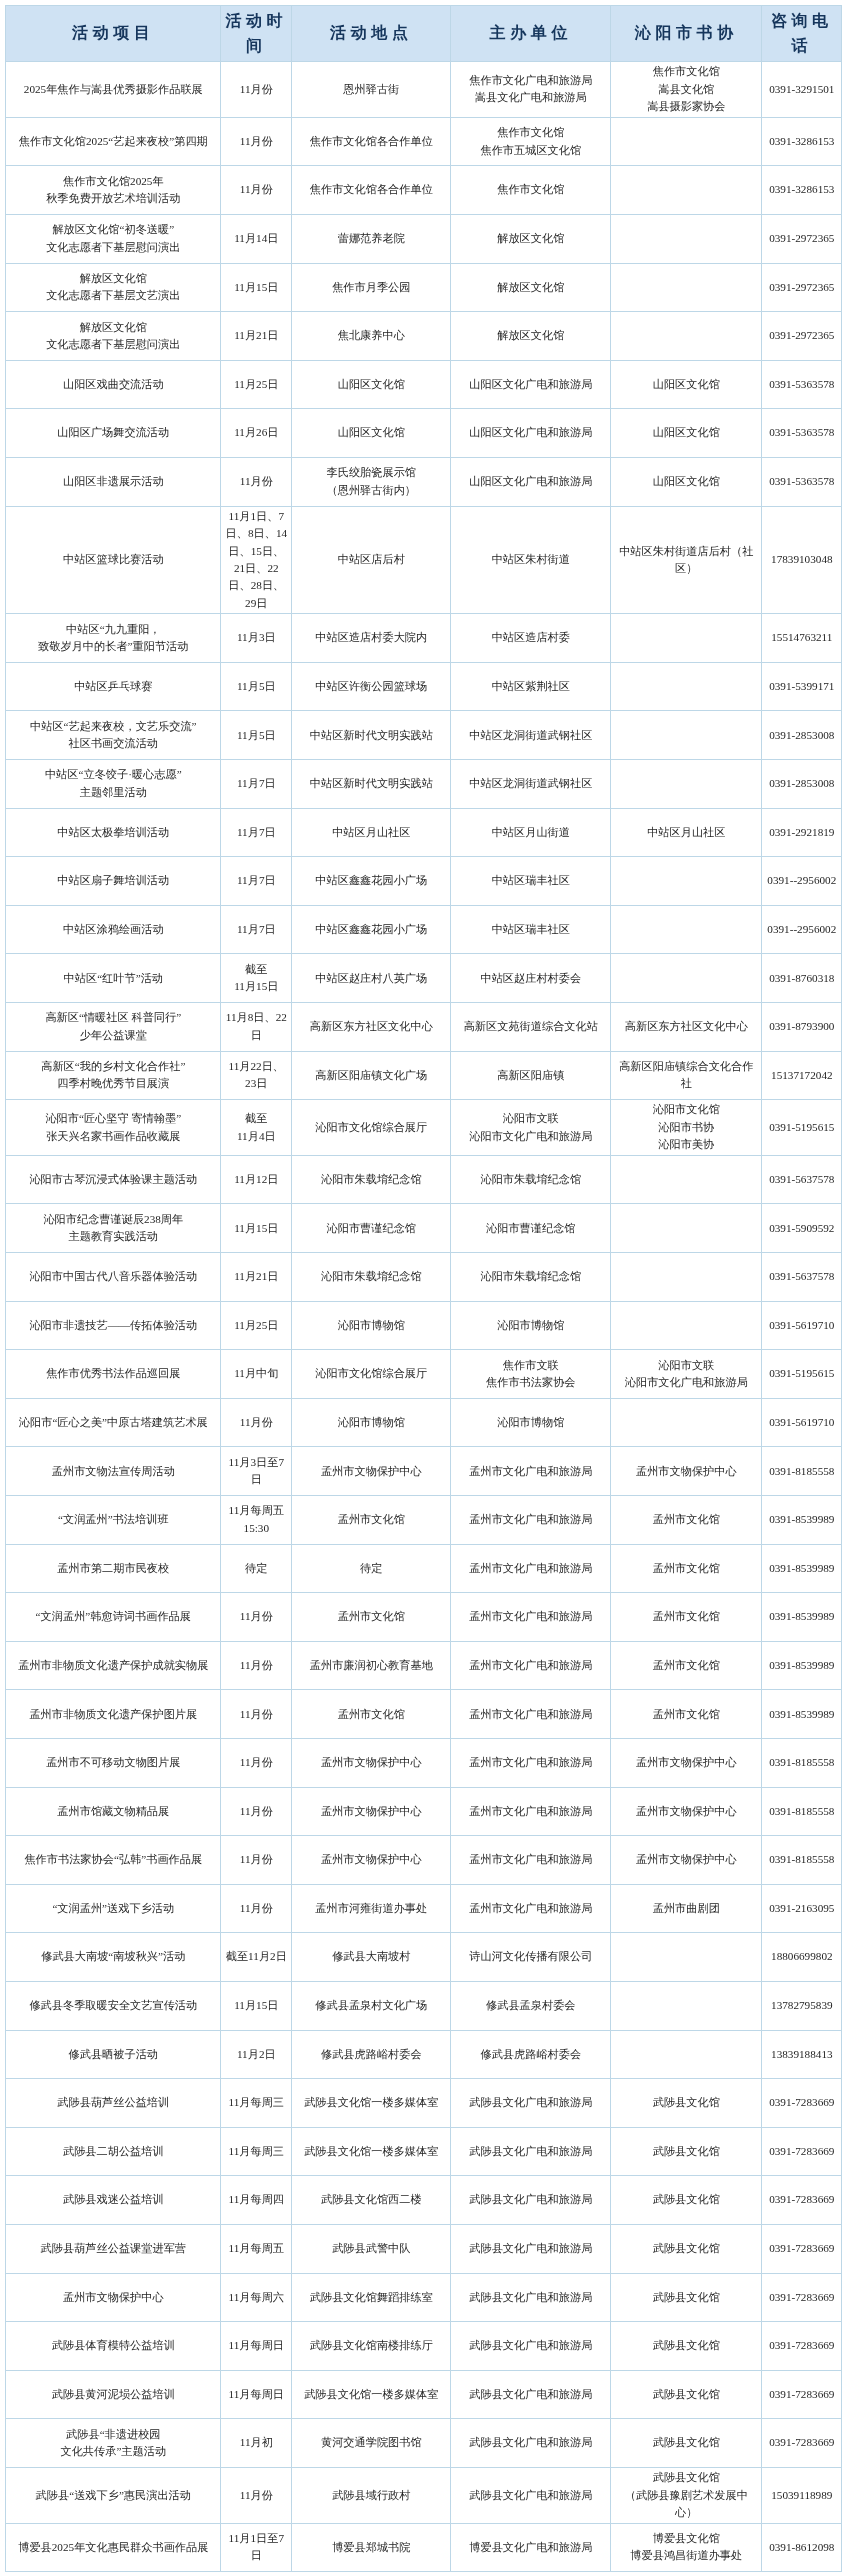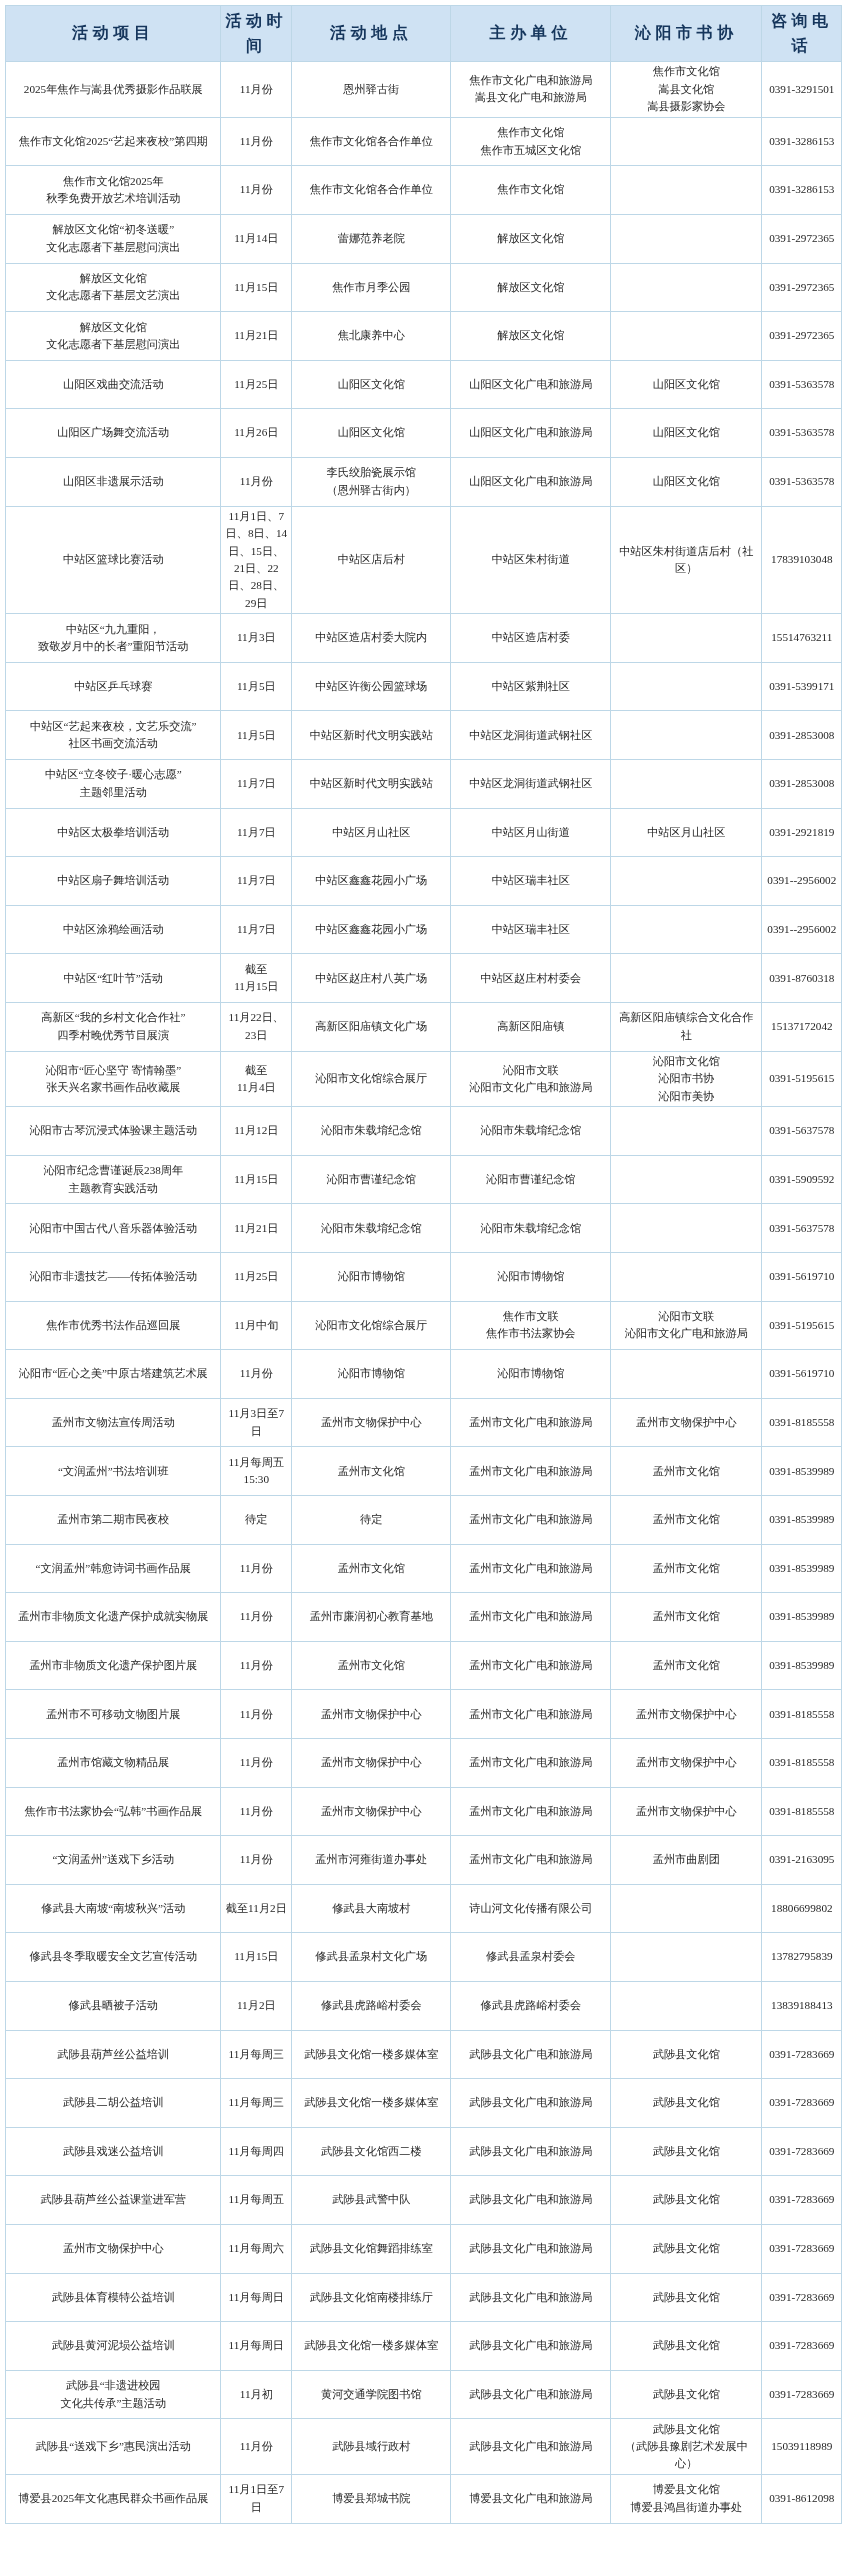--- a/index.html
+++ b/index.html
@@ -227,20 +227,29 @@
         <tr>
           <td>中站区“红叶节”活动</td>
           <td>截至
 11月15日</td>
           <td>中站区赵庄村八英广场</td>
           <td>中站区赵庄村村委会</td>
           <td></td>
           <td>0391-8760318</td>
         </tr>
         <tr>
+          <td>高新区“情暖社区 科普同行”
+少年公益课堂</td>
+          <td>11月8日、22日</td>
+          <td>高新区东方社区文化中心</td>
+          <td>高新区文苑街道综合文化站</td>
+          <td>高新区东方社区文化中心</td>
+          <td>0391-8793900</td>
+        </tr>
+        <tr>
           <td>高新区“我的乡村文化合作社”
 四季村晚优秀节目展演</td>
           <td>11月22日、23日</td>
           <td>高新区阳庙镇文化广场</td>
           <td>高新区阳庙镇</td>
           <td>高新区阳庙镇综合文化合作社</td>
           <td>15137172042</td>
         </tr>
         <tr>
           <td>沁阳市“匠心坚守 寄情翰墨”

